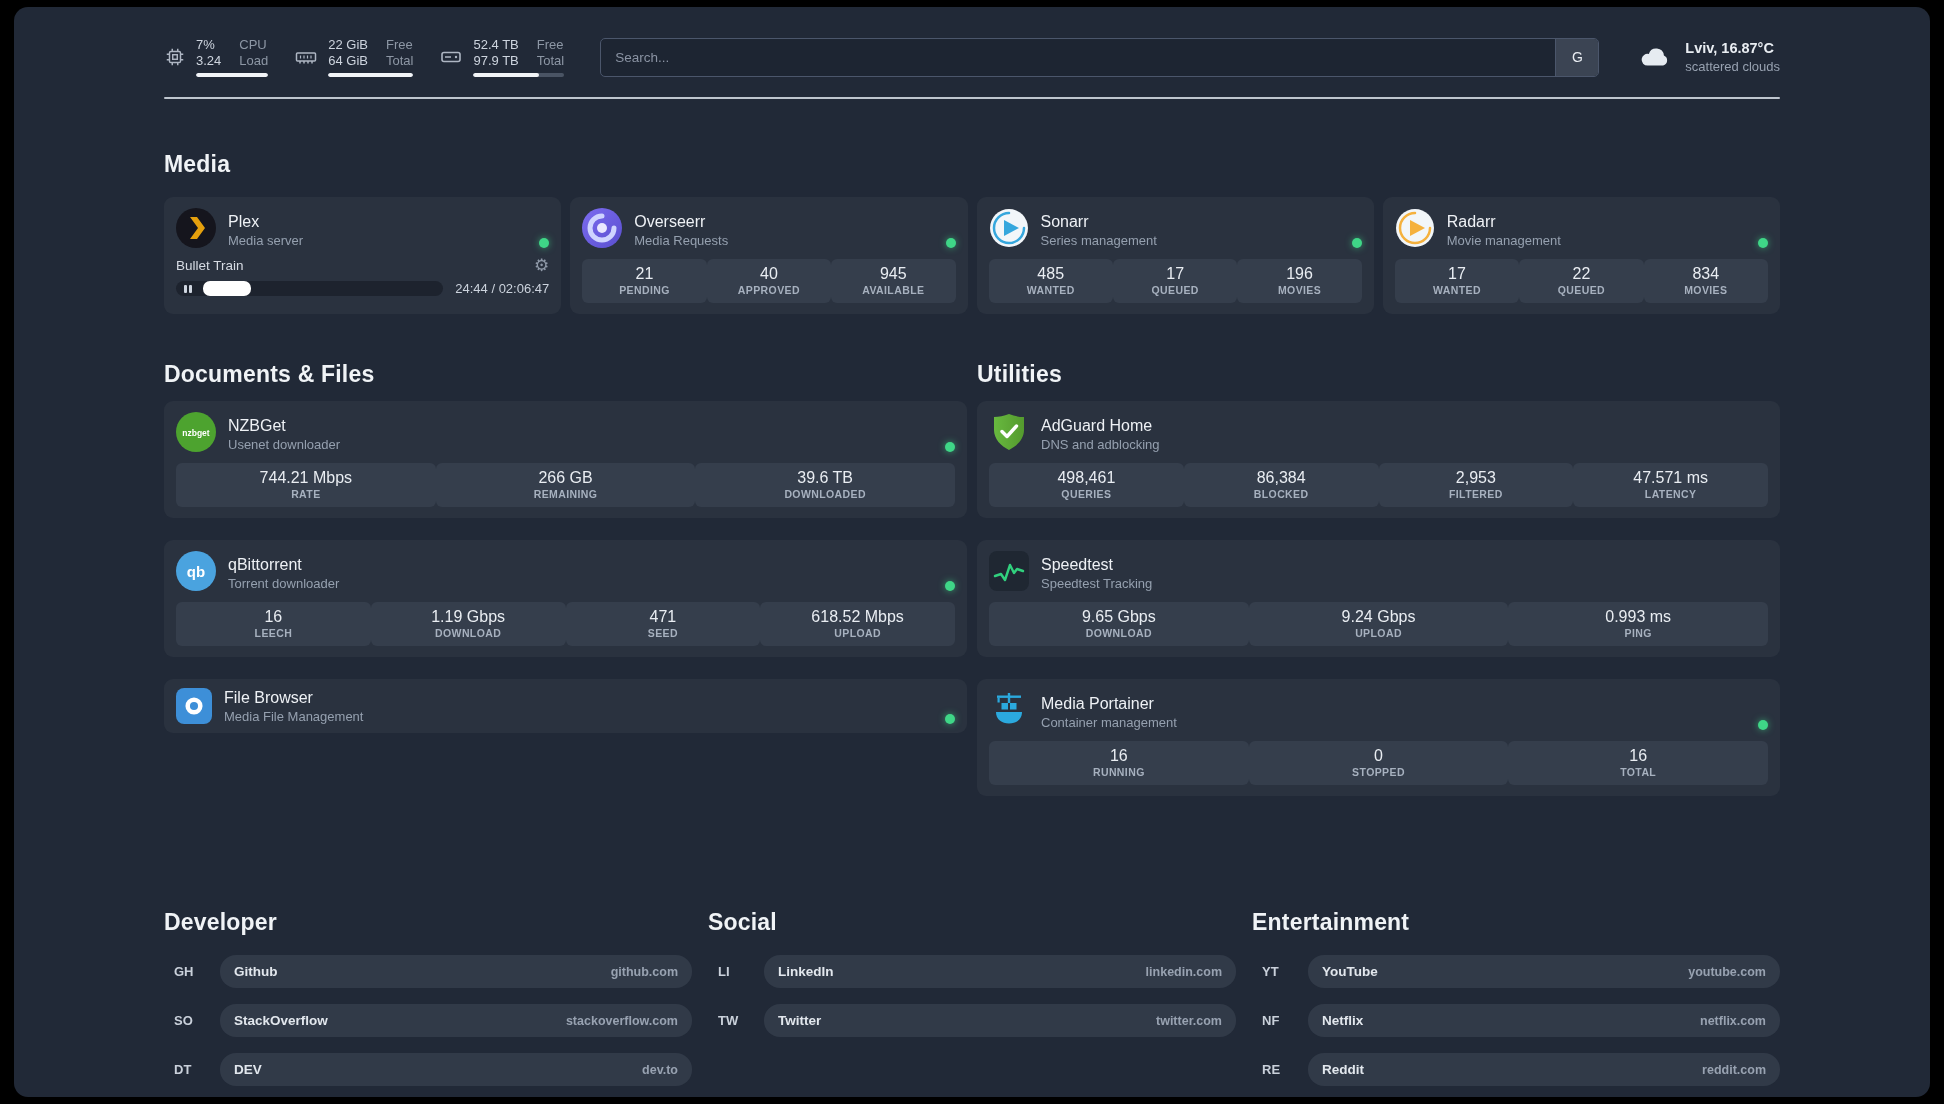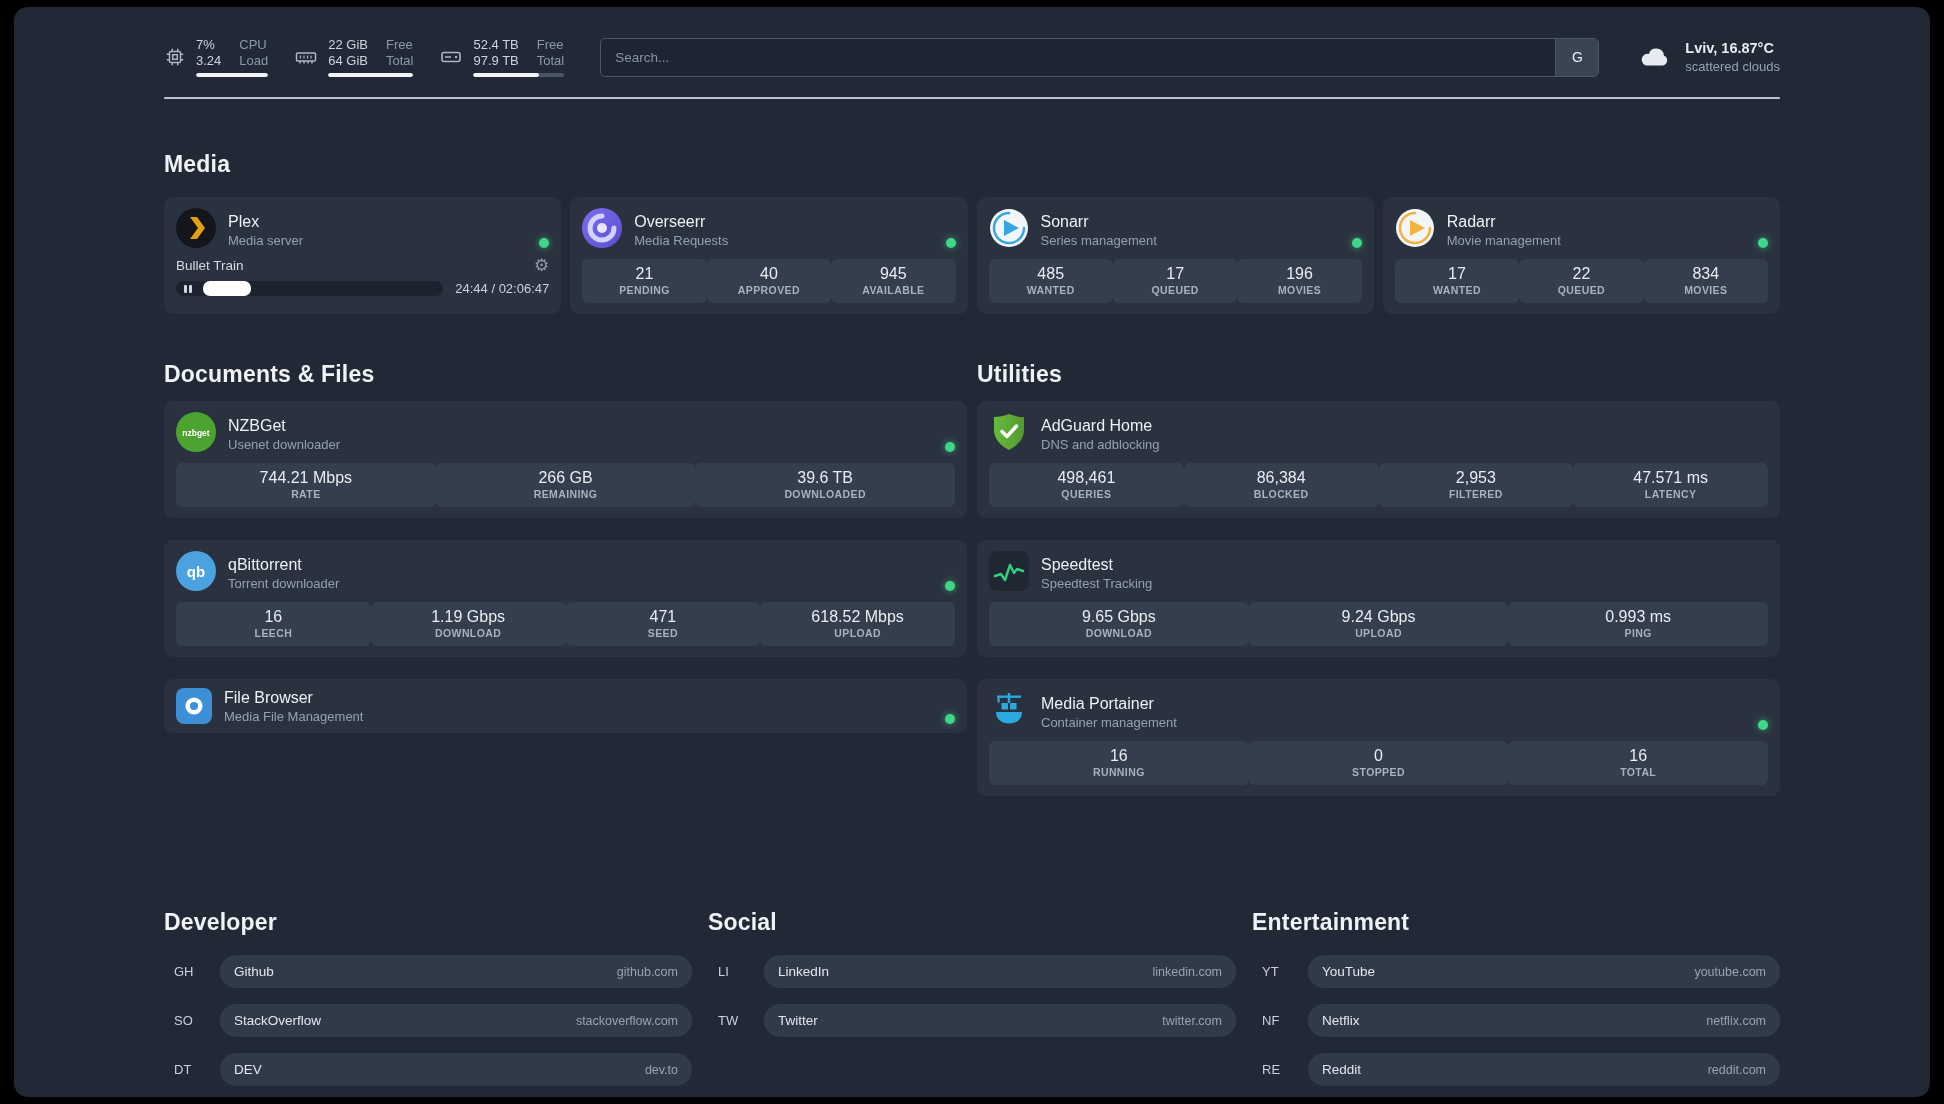--- a/index.html
+++ b/index.html
@@ -63,21 +63,21 @@
 
   
   .cols{display:grid;grid-template-columns:1fr 1fr;gap:0 10px;margin-top:28px;}
   .col .sec-title{margin-bottom:13px;}
   .col .card{margin-bottom:22px;}
   .card.slim{display:flex;align-items:center;padding:9px 12px;}
   .card.slim .chead{flex:1;}
 
   
   .bmgrid{display:grid;grid-template-columns:repeat(3,1fr);gap:0 16px;margin-top:72px;align-items:start;}
-  .bm{display:flex;align-items:center;margin-top:16px;height:33px;cursor:pointer;}
+  .bm{display:flex;align-items:center;margin-top:16px;height:33px;cursor:pointer;font-weight:bold;}
   .bm-abbr{width:46px;padding-left:10px;font-size:13px;color:#c9d0da;flex:0 0 auto;}
   .bm-bar{flex:1;background:#313a48;border-radius:16px;height:33px;display:flex;align-items:center;padding:0 14px;}
   .bm-name{font-size:13.5px;color:#e2e7ed;}
   .bm-url{margin-left:auto;font-size:12.5px;color:#98a2b1;}
 </style>
 </head>
 <body>
 
 <div class="panel">
 <div class="content">

